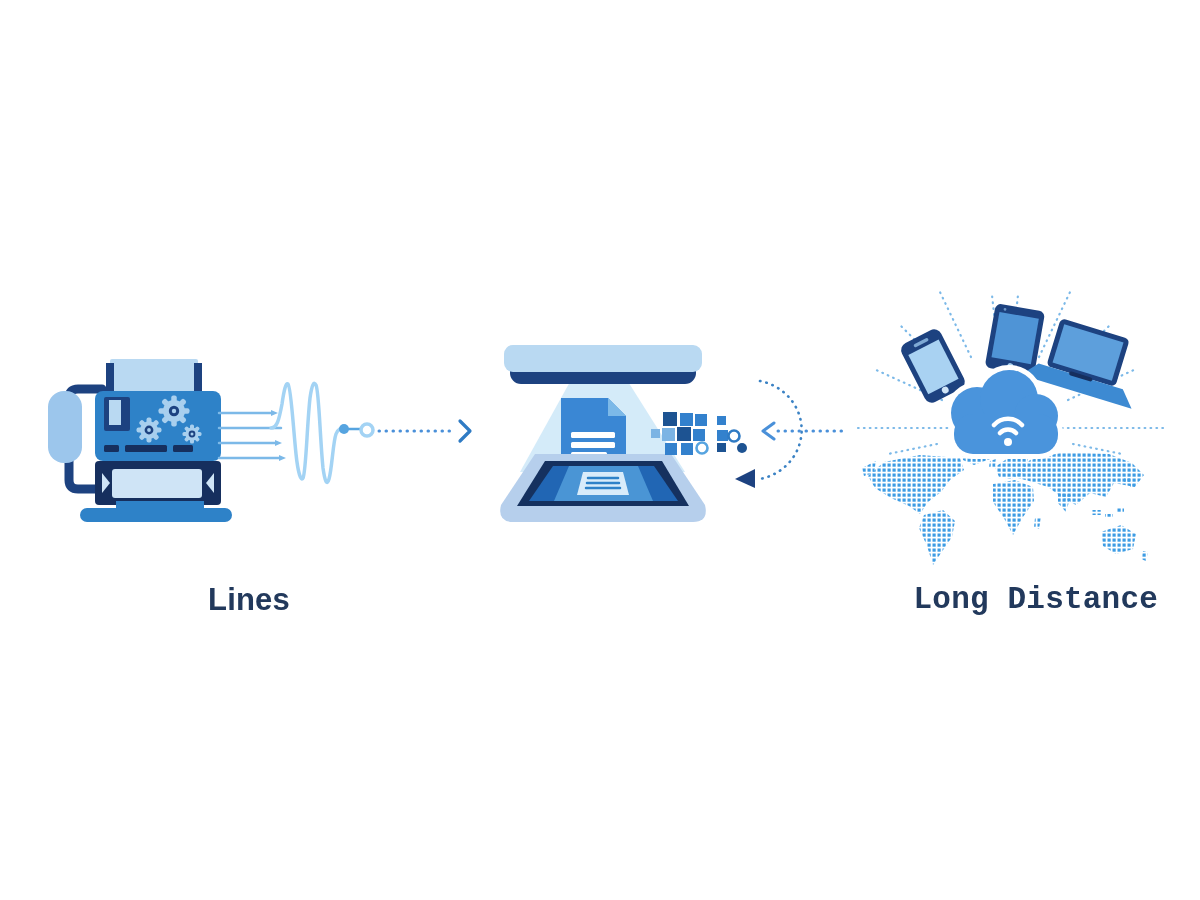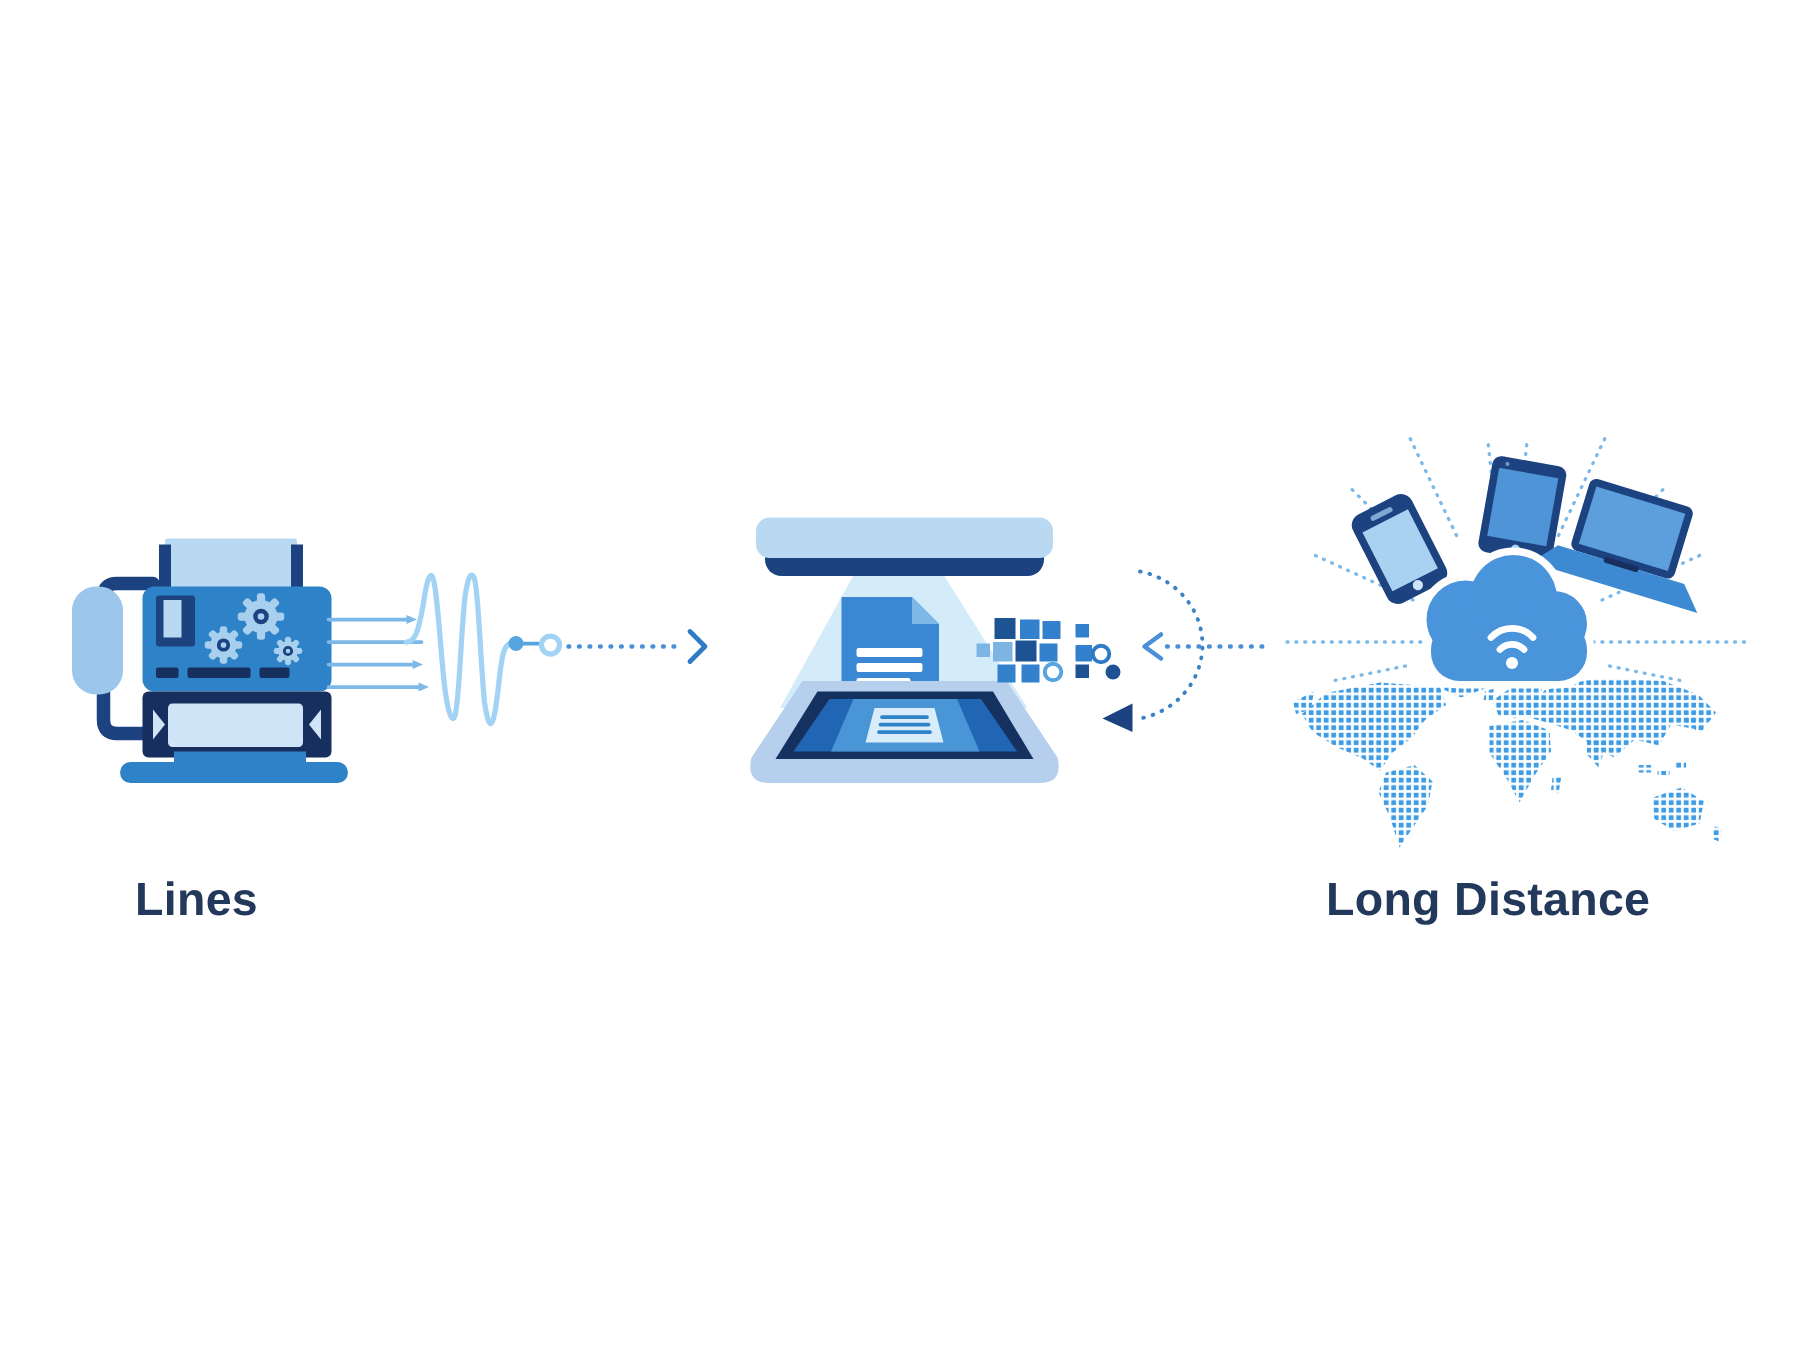--- a/index.html
+++ b/index.html
@@ -7,29 +7,29 @@
     width:1200px;height:900px;
     background:#ffffff;
     font-family:"Liberation Sans","DejaVu Sans",sans-serif;
     overflow:hidden;
   }
   .canvas{position:relative;width:1200px;height:900px;background:var(--page_bg,#fff);}
   .art{position:absolute;}
   .label{
     position:absolute;
     top:582px;
-    text-align:left;
+    text-align:right;
     font-size:31px;
     font-weight:600;
     letter-spacing:.2px;
     color:var(--label_text,#22395c);
   }
   .label-lines{left:90px;width:200px;}
   .label-light{left:501px;width:200px;}
-  .label-long{left:884px;width:300px;}
+  .label-long{left:858px;width:300px;font-family:Liberation Mono, monospace;}
 
   
   .f-navy{fill:var(--navy);} .f-deepnavy{fill:var(--deep_navy);}
   .f-body{fill:var(--body_blue);} .f-cloud{fill:var(--cloud_blue);}
   .f-light{fill:var(--light_blue);} .f-gear{fill:var(--gear_blue);}
   .f-handset{fill:var(--handset_blue);} .f-paper{fill:var(--paper_blue);}
   .f-beam{fill:var(--beam_blue);} .f-doc{fill:var(--doc_blue);}
   .f-sky{fill:var(--sky_blue);} .f-white{fill:#ffffff;}
   .f-bedlight{fill:var(--bed_frame_light);} .f-bednavy{fill:var(--bed_navy);}
   .f-bedblue{fill:var(--bed_blue);} .f-bedglow{fill:var(--bed_glow);}

